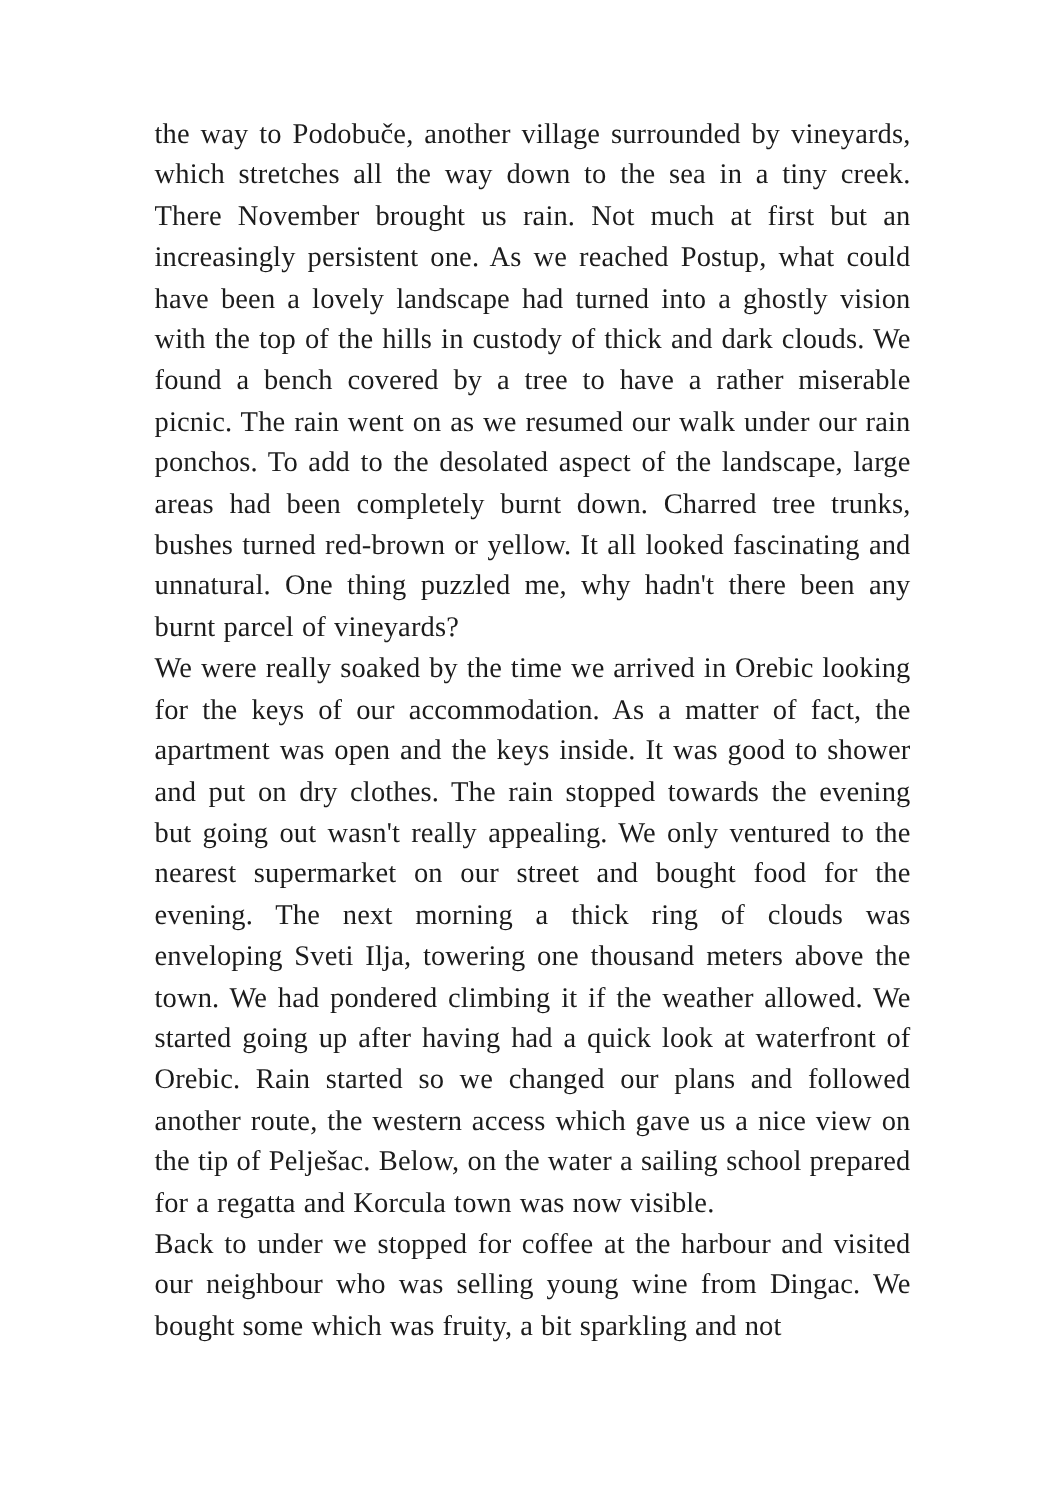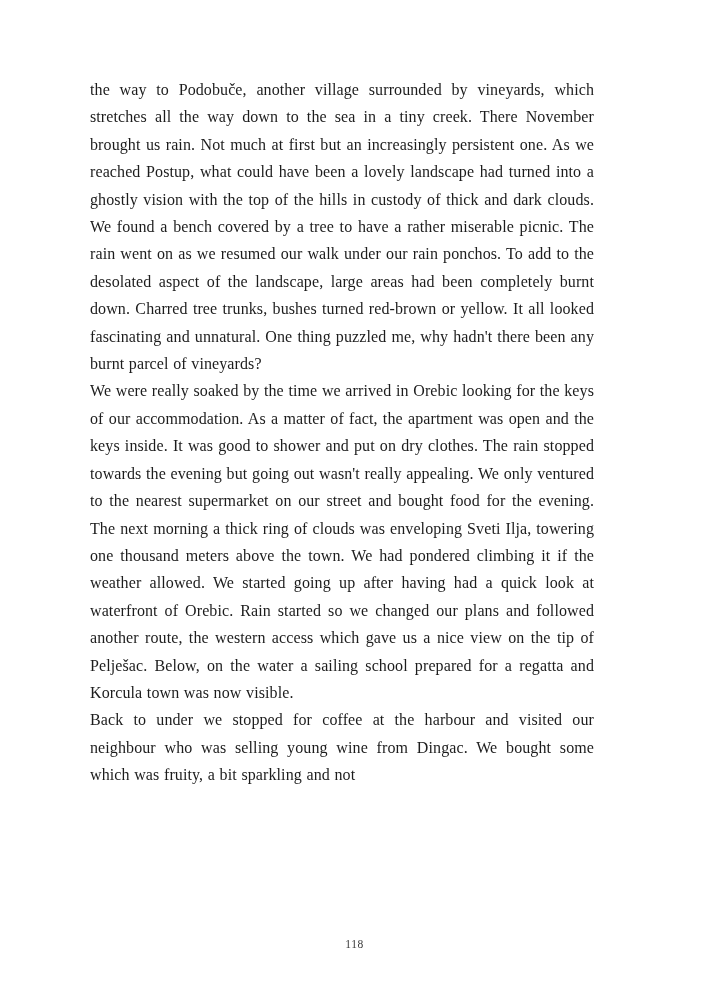--- a/index.html
+++ b/index.html
@@ -12,24 +12,24 @@
       position: relative;
       width: 709px;
       height: 992px;
       background: #ffffff;
       font-family: "Liberation Serif", serif;
       color: #1c1c1c;
       overflow: hidden;
     }
     .content {
       position: absolute;
-      left: 90px;
+      left: 103px;
       top: 76px;
       width: 504px;
-      font-size: 16px;
+      font-size: 19px;
       line-height: 27.4px;
       text-align: justify;
       text-justify: inter-word;
       letter-spacing: 0.1px;
       word-spacing: 0.5px;
     }
     .content p {
       margin: 0;
       padding: 0;
     }
@@ -46,14 +46,13 @@
   </style>
 </head>
 <body>
 
 <div class="page">
   <div class="content">
     <p>the way to Podobuče, another village surrounded by vineyards, which stretches all the way down to the sea in a tiny creek. There November brought us rain. Not much at first but an increasingly persistent one. As we reached Postup, what could have been a lovely landscape had turned into a ghostly vision with the top of the hills in custody of thick and dark clouds. We found a bench covered by a tree to have a rather miserable picnic. The rain went on as we resumed our walk under our rain ponchos. To add to the desolated aspect of the landscape, large areas had been completely burnt down. Charred tree trunks, bushes turned red-brown or yellow. It all looked fascinating and unnatural. One thing puzzled me, why hadn't there been any burnt parcel of vineyards?</p>
     <p>We were really soaked by the time we arrived in Orebic looking for the keys of our accommodation. As a matter of fact, the apartment was open and the keys inside. It was good to shower and put on dry clothes. The rain stopped towards the evening but going out wasn't really appealing. We only ventured to the nearest supermarket on our street and bought food for the evening. The next morning a thick ring of clouds was enveloping Sveti Ilja, towering one thousand meters above the town. We had pondered climbing it if the weather allowed. We started going up after having had a quick look at waterfront of Orebic. Rain started so we changed our plans and followed another route, the western access which gave us a nice view on the tip of Pelješac. Below, on the water a sailing school prepared for a regatta and Korcula town was now visible.</p>
     <p>Back to under we stopped for coffee at the harbour and visited our neighbour who was selling young wine from Dingac. We bought some which was fruity, a bit sparkling and not</p>
   </div>
-  <div class="page-number">118</div>
 </div>
 
 </body></html>

